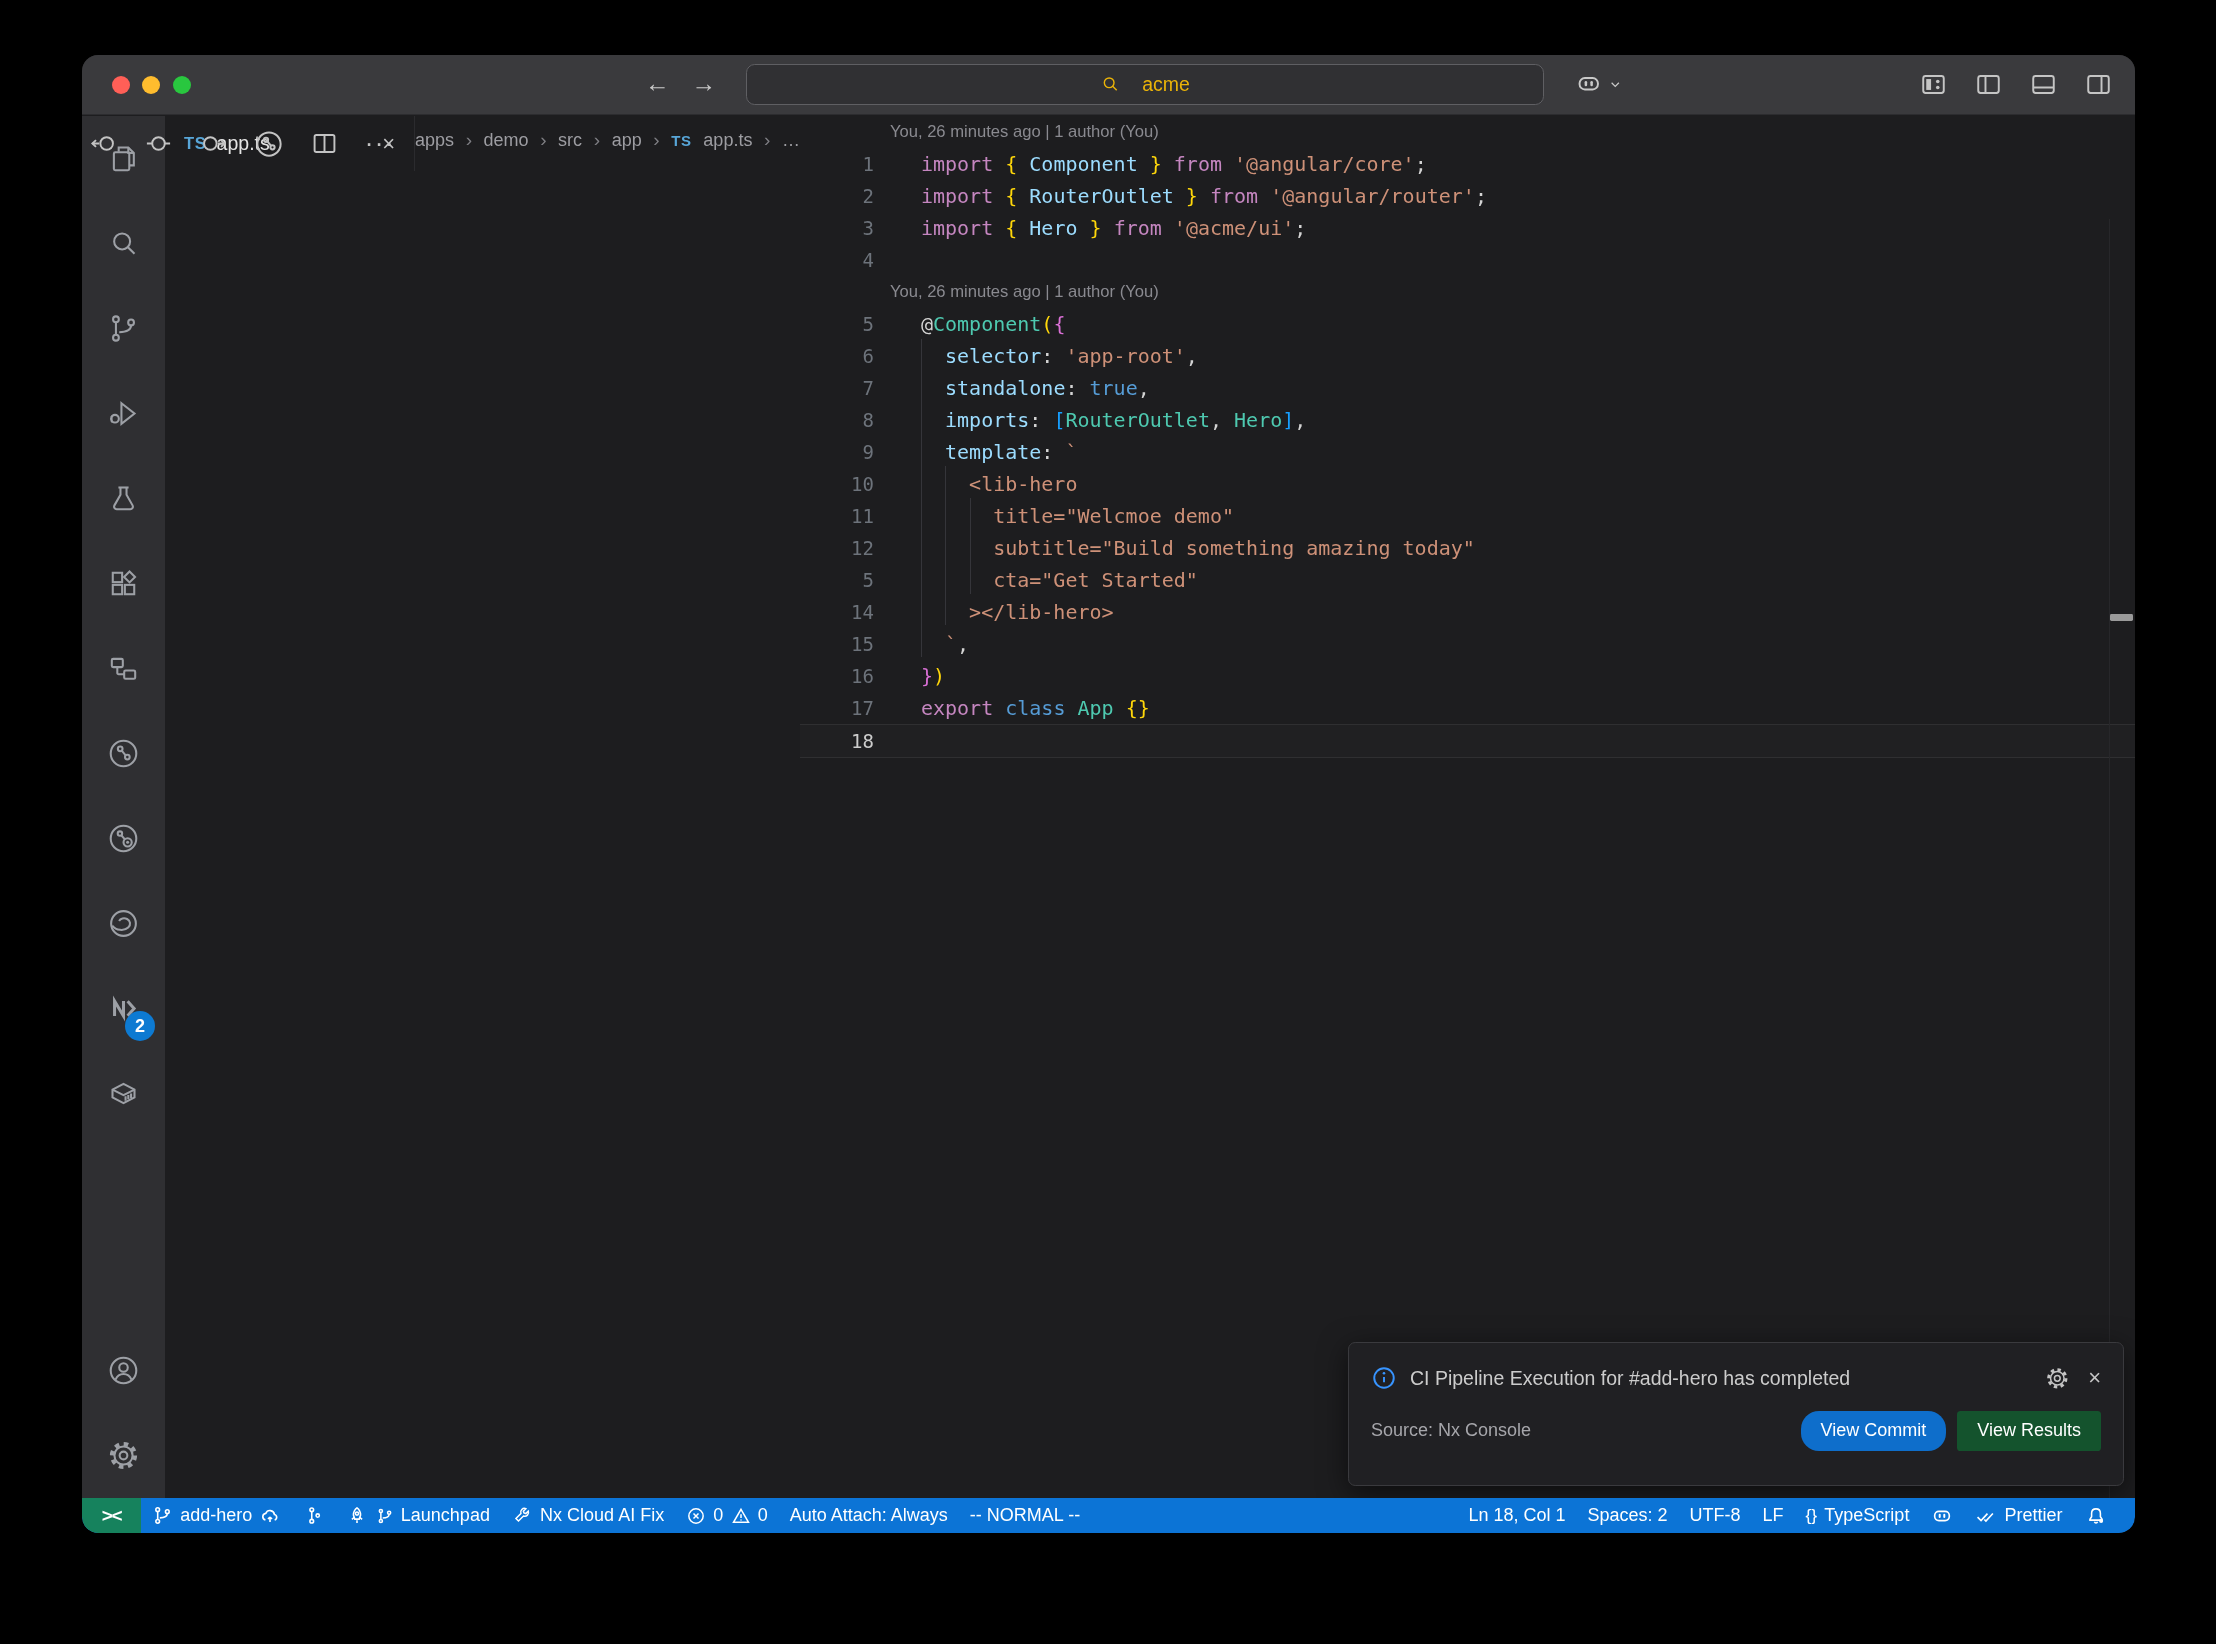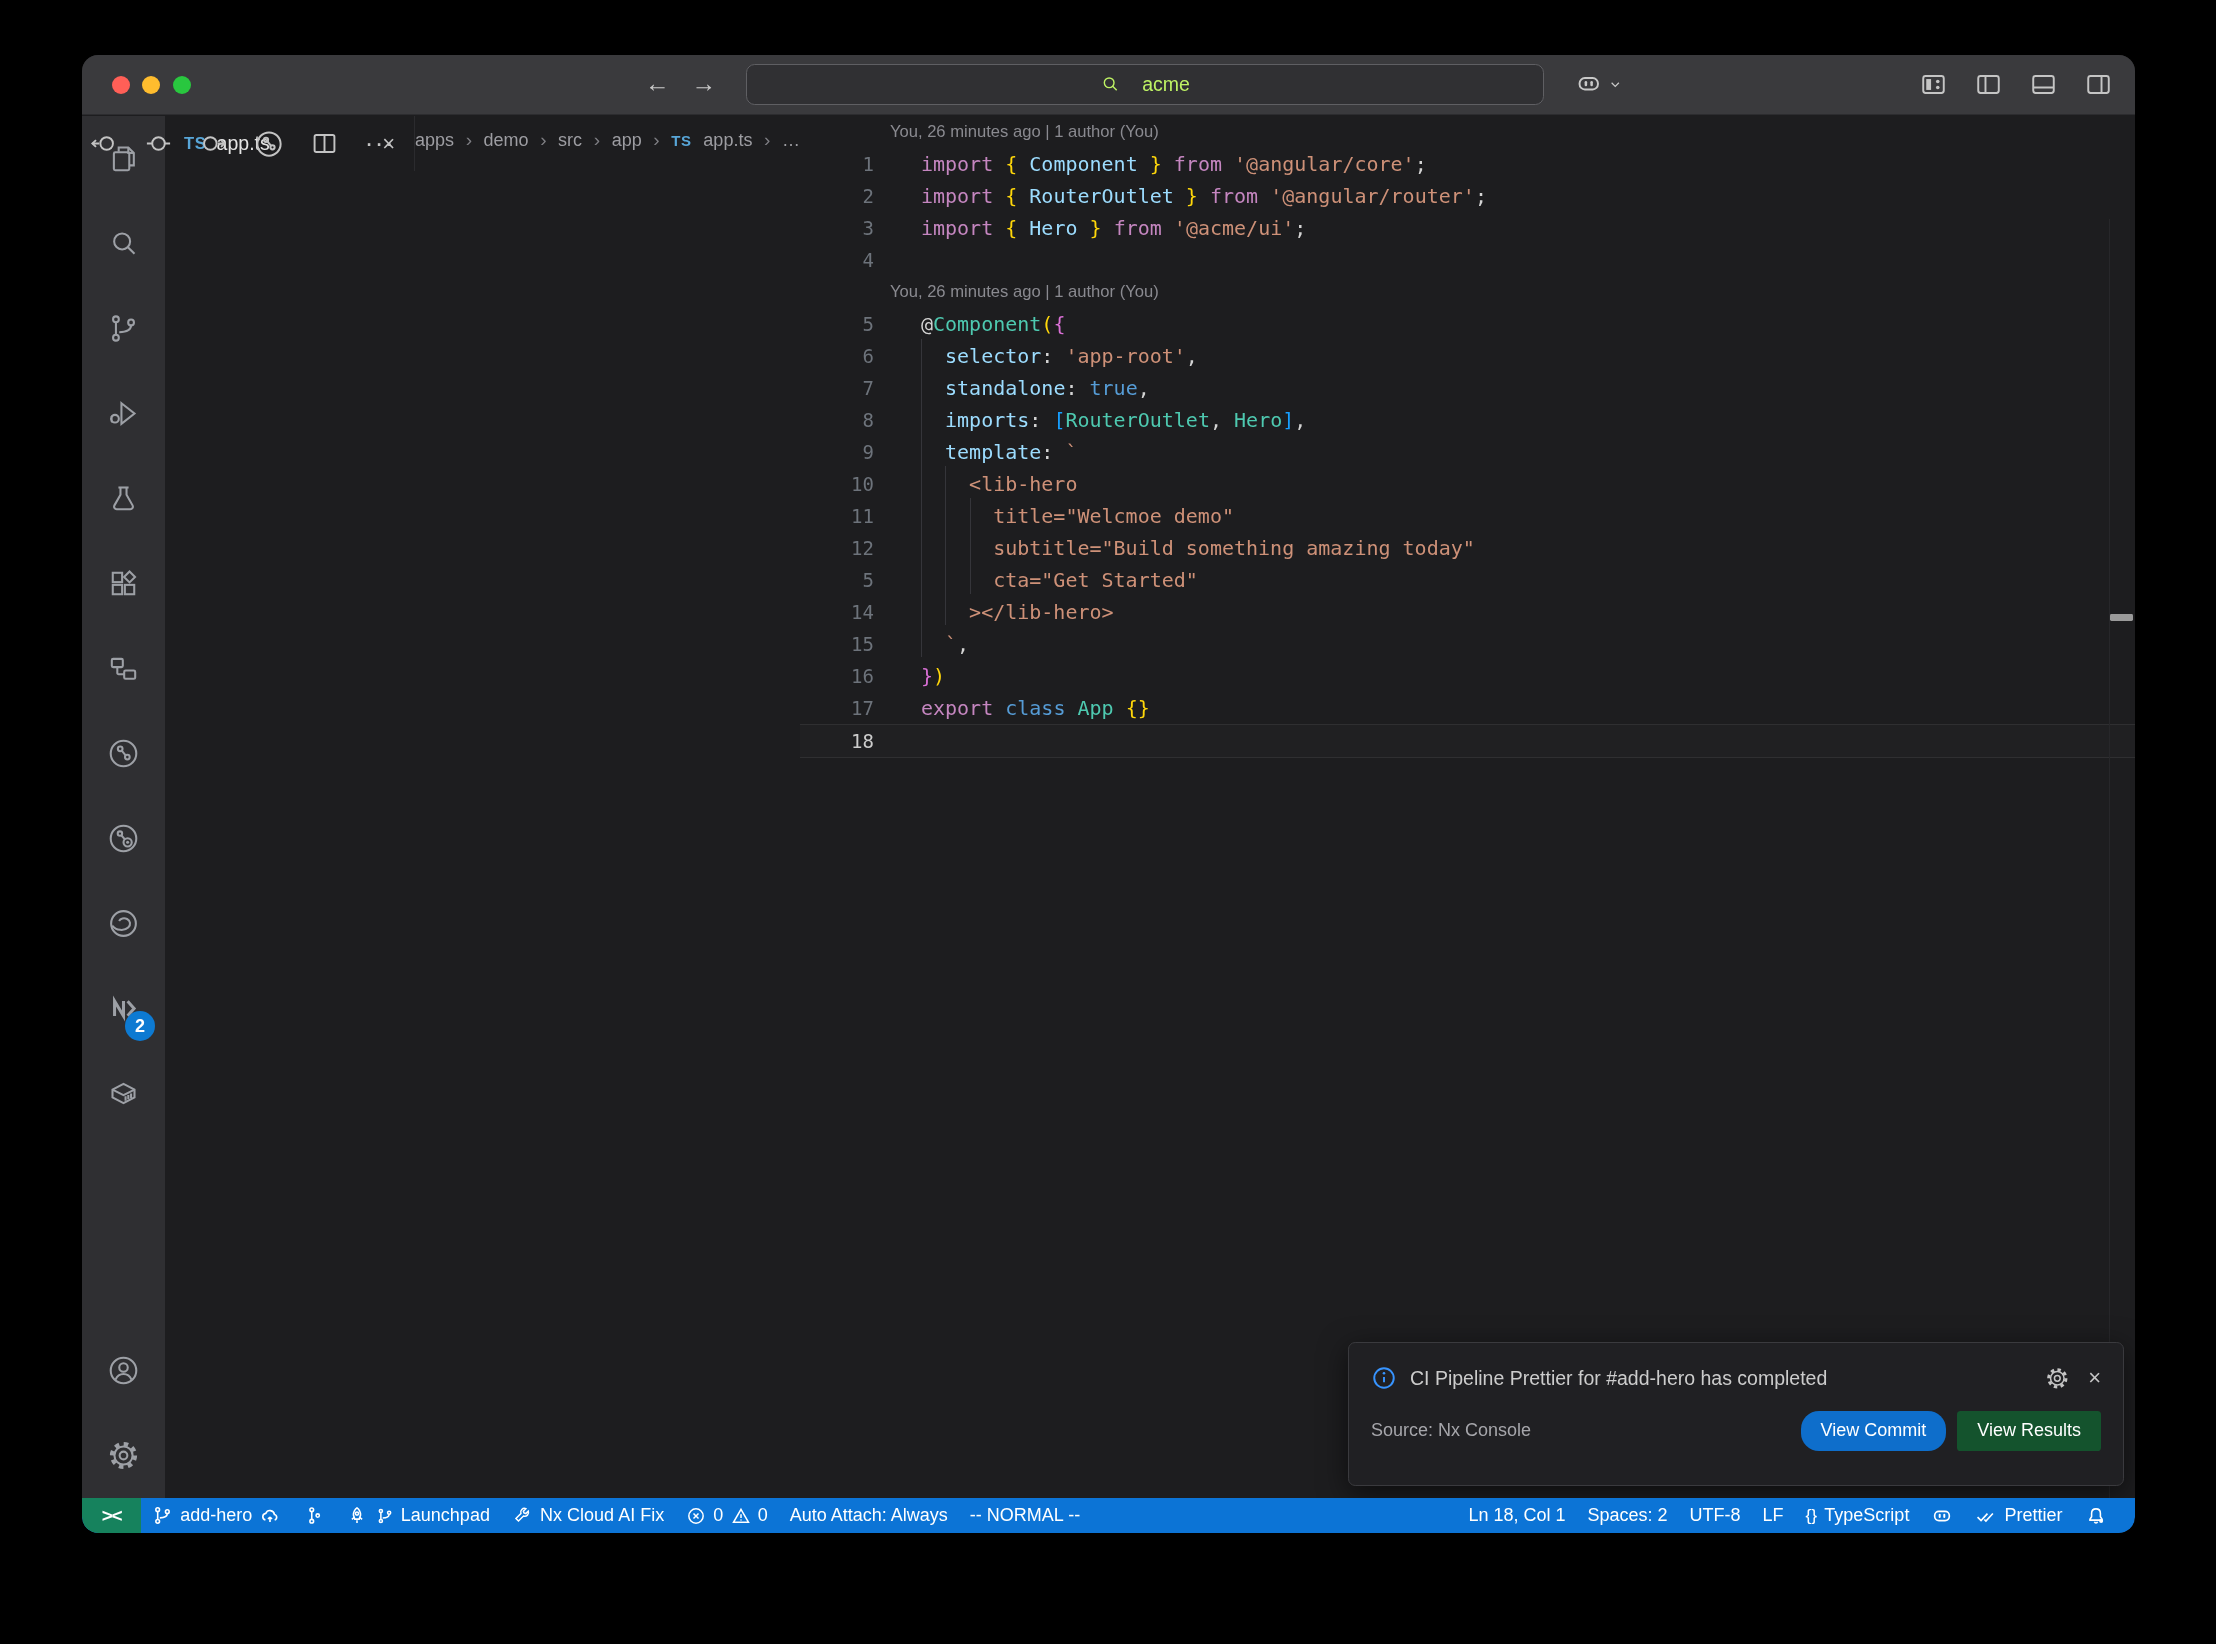--- a/index.html
+++ b/index.html
@@ -3,21 +3,21 @@
 <meta charset="utf-8">
 <style>
   html,body{margin:0;padding:0;background:#000;}
   body{width:2216px;height:1645px;position:relative;overflow:hidden;font-family:"Liberation Sans",sans-serif;-webkit-font-smoothing:antialiased;}
   .window{position:absolute;left:82px;top:55px;width:2053px;height:1478px;background:#1d1d1f;border-radius:16px;overflow:hidden;box-shadow:0 22px 65px rgba(0,0,0,.65);}
   
   .titlebar{position:relative;height:59px;background:#3a3a3d;border-bottom:1.4px solid #2c2c2f;}
   .traffic{position:absolute;left:30px;top:21px;display:flex;gap:12.3px;}
   .traffic span{width:18px;height:18px;border-radius:50%;display:block;}
   .nav-arrows{position:absolute;left:563px;top:0;height:58px;display:flex;align-items:center;gap:22px;color:#c9c9c9;font-size:24.6px;}
-  .searchbox{position:absolute;left:664px;top:8.7px;width:796px;height:39px;background:#303033;border:1.4px solid #5f5f63;border-radius:8.7px;display:flex;align-items:center;justify-content:center;gap:22px;color:#bef264;font-size:19.5px;}
+  .searchbox{position:absolute;left:664px;top:8.7px;width:796px;height:39px;background:#303033;border:1.4px solid #5f5f63;border-radius:8.7px;display:flex;align-items:center;justify-content:center;gap:22px;color:#eab308;font-size:19.5px;}
   .copilot-tb{position:absolute;left:1493px;top:0;height:58px;display:flex;align-items:center;gap:5.8px;color:#c9c9c9;}
   .tb-right{position:absolute;right:22px;top:0;height:58px;display:flex;align-items:center;gap:26px;color:#c5c5c5;}
   
   .mainbody{position:absolute;top:61px;left:0;right:0;bottom:35px;display:flex;}
   .activitybar{width:83px;background:#2f2f32;display:flex;flex-direction:column;align-items:center;flex:none;}
   .ab-item{width:83px;height:85px;display:flex;align-items:center;justify-content:center;color:#9da0a6;position:relative;}
   .ab-spacer{flex:1;}
   .nx-badge{position:absolute;right:10px;bottom:10px;width:30px;height:30px;border-radius:50%;background:#0d7ad2;color:#fff;font-size:18px;font-weight:bold;display:flex;align-items:center;justify-content:center;}
   
   .editorcol{flex:1;display:flex;flex-direction:row;background:#1d1d1f;position:relative;min-width:0;}
@@ -388,21 +388,21 @@
 
   <div class="notif">
     <div class="notif-head">
       <span style="color:#3794ff;">
         <svg width="26" height="26" viewBox="0 0 24 24" fill="none" stroke="currentColor" stroke-width="1.8">
             <circle cx="12" cy="12" r="9"></circle>
             <path d="M12 11v5"></path>
             <circle cx="12" cy="7.6" r="1.2" fill="currentColor" stroke="none"></circle>
           </svg>
       </span>
-      <span class="notif-title">CI Pipeline Prettier for #add-hero has completed</span>
+      <span class="notif-title">CI Pipeline Execution for #add-hero has completed</span>
       <span class="notif-actions">
         <span>
           <svg width="24.6" height="24.6" viewBox="0 0 24 24" fill="none" stroke="currentColor" stroke-width="1.5">
               <circle cx="12" cy="12" r="8.4" stroke-width="3" stroke-dasharray="3.3 3.28"></circle>
               <circle cx="12" cy="12" r="6.6"></circle>
               <circle cx="12" cy="12" r="2.8"></circle>
             </svg>
         </span>
         <span class="notif-close">×</span>
       </span>

